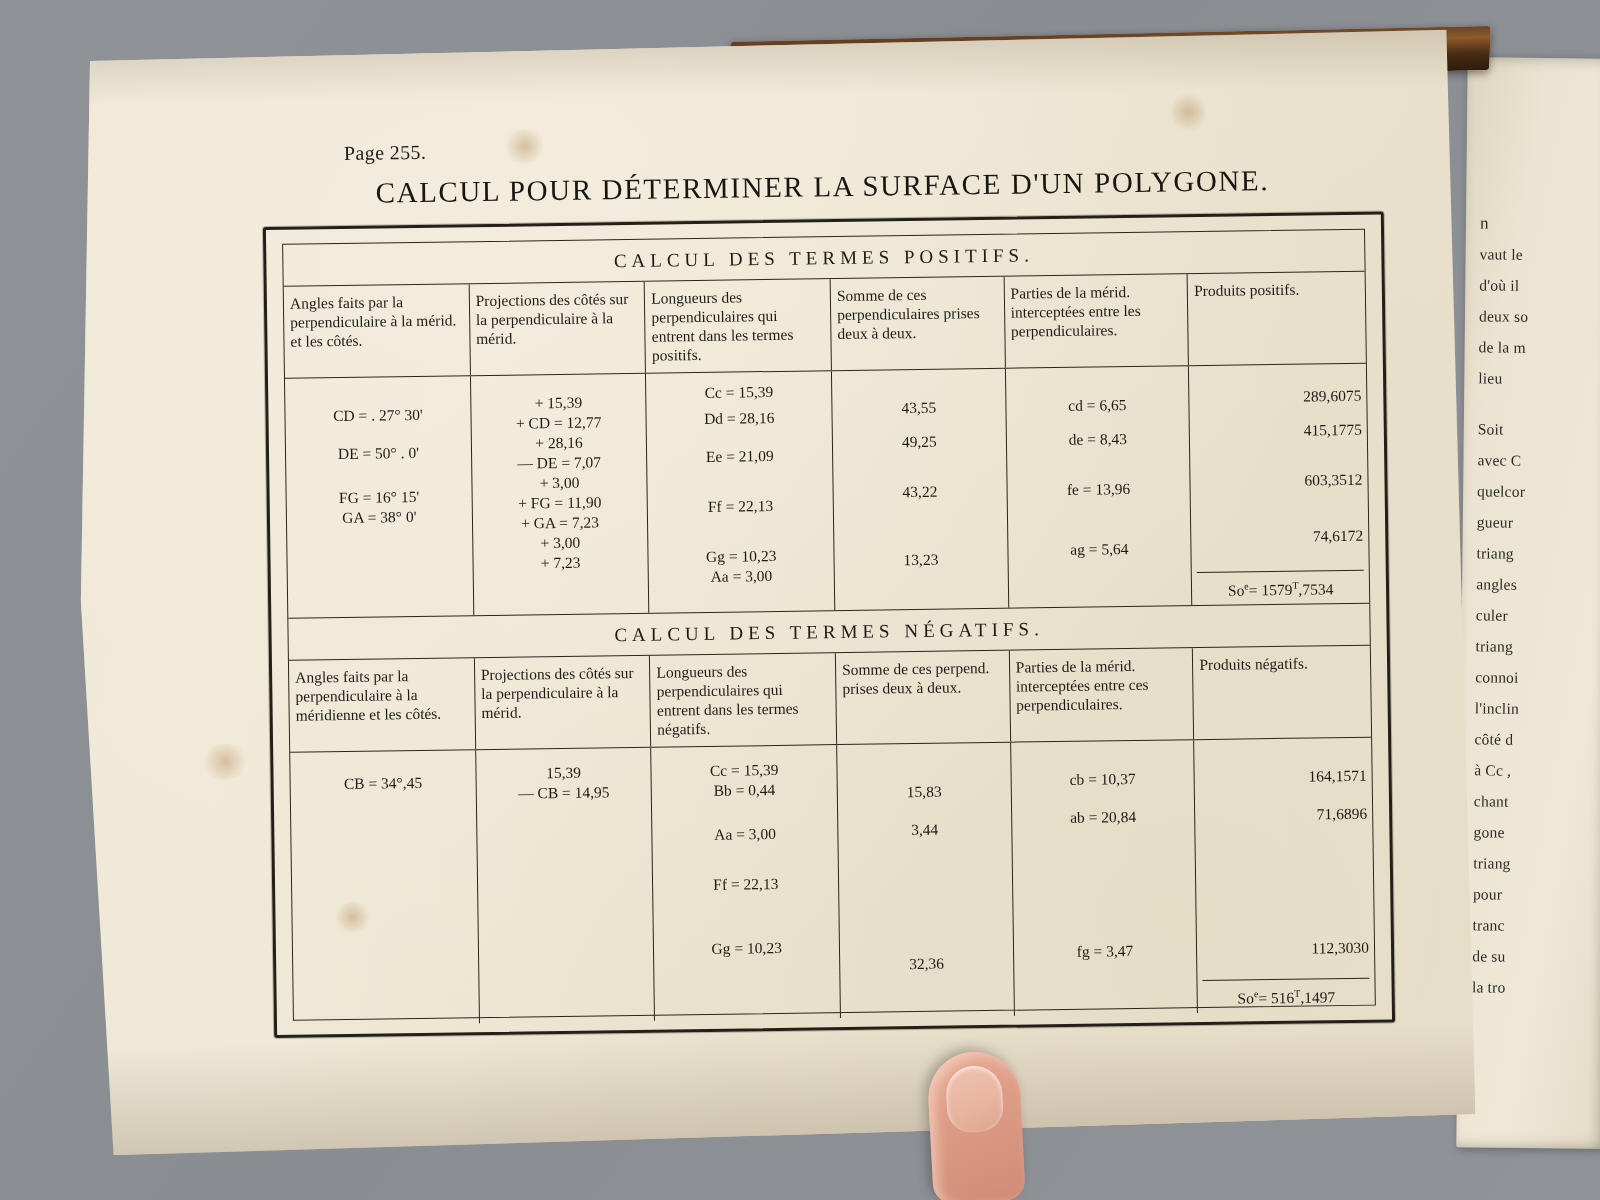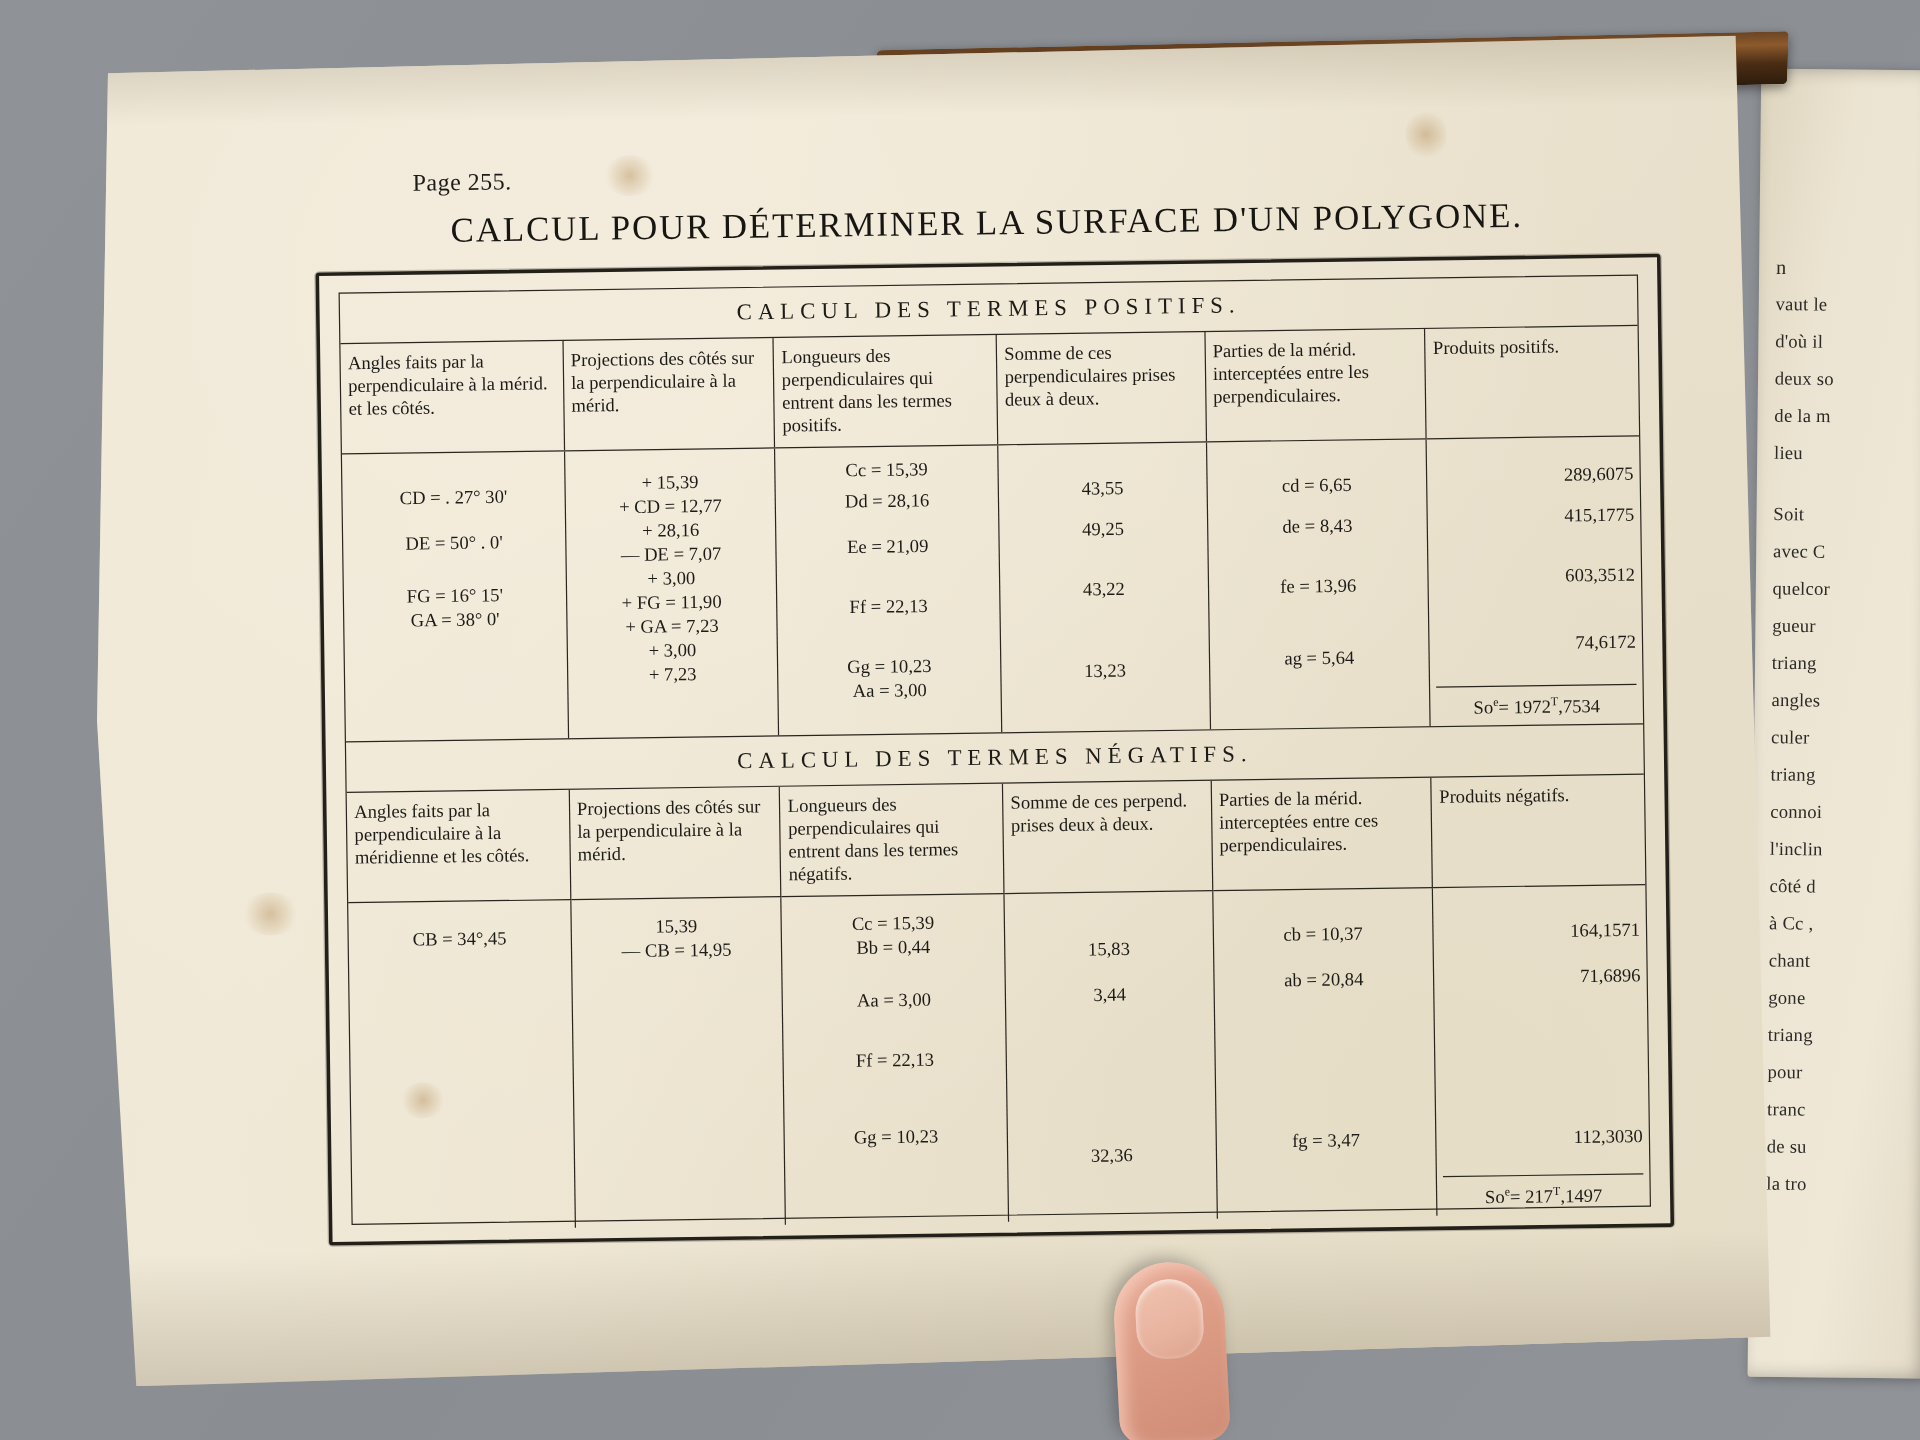--- a/index.html
+++ b/index.html
@@ -360,21 +360,21 @@
                   <div class="rowline">289,6075</div>
                   <div class="sp14"></div>
                   <div class="rowline">415,1775</div>
                   <div class="sp30"></div>
                   <div class="rowline">603,3512</div>
                   <div class="sp30"></div>
                   <div class="sp6"></div>
                   <div class="rowline">74,6172</div>
                   <div class="sp18"></div>
                   <div class="total-box">
-                    <span>So</span><sup>e</sup><span>= 1972</span><sup>T</sup><span>,7534</span>
+                    <span>So</span><sup>e</sup><span>= 1579</span><sup>T</sup><span>,7534</span>
                   </div>
                 </td>
               </tr>
             </tbody>
           </table>
 
           <div class="mid-divider"></div>
           <div class="sect-title">CALCUL DES TERMES NÉGATIFS.</div>
 
           <table class="calc">
@@ -444,21 +444,21 @@
                   <div class="rowline">164,1571</div>
                   <div class="sp18"></div>
                   <div class="rowline">71,6896</div>
                   <div class="sp30"></div>
                   <div class="sp30"></div>
                   <div class="sp30"></div>
                   <div class="sp24"></div>
                   <div class="rowline">112,3030</div>
                   <div class="sp14"></div>
                   <div class="total-box">
-                    <span>So</span><sup>e</sup><span>= 217</span><sup>T</sup><span>,1497</span>
+                    <span>So</span><sup>e</sup><span>= 516</span><sup>T</sup><span>,1497</span>
                   </div>
                 </td>
               </tr>
             </tbody>
           </table>
 
         </div>
       </div>
     </div>
   </div>

